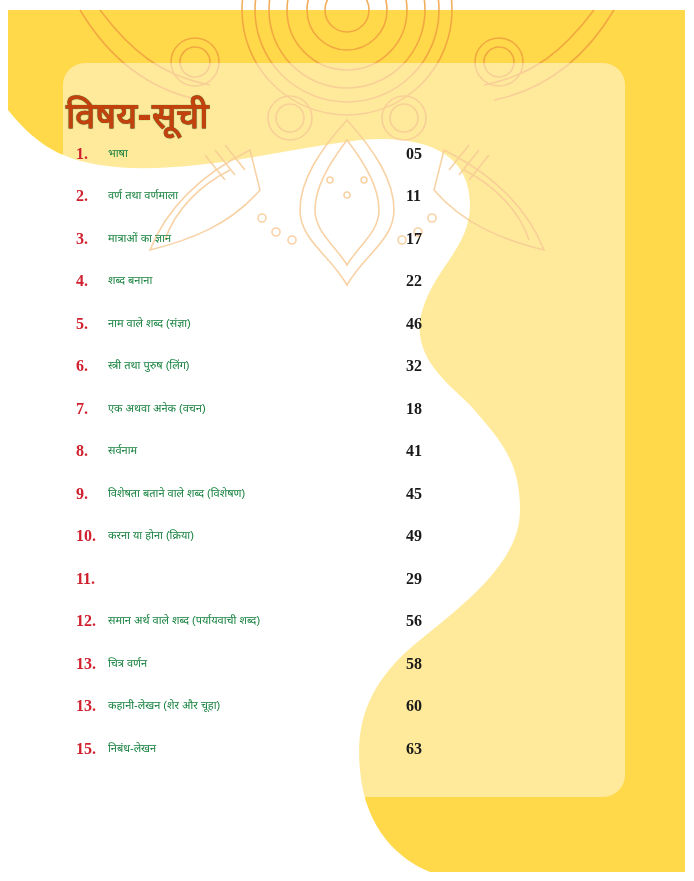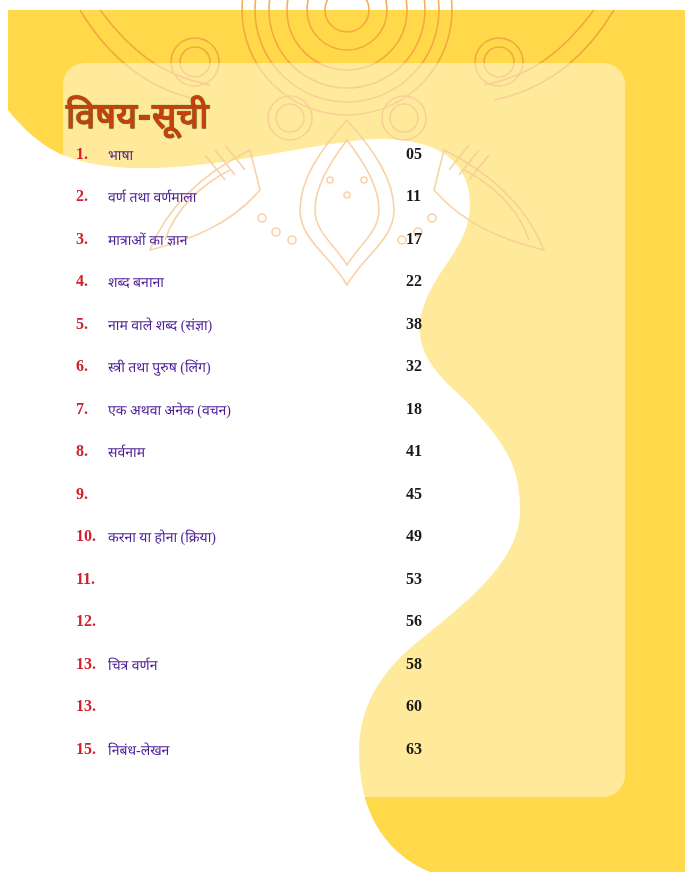--- a/index.html
+++ b/index.html
@@ -19,22 +19,22 @@
   }
   .toc { position: absolute; left: 0; top: 0; width: 694px; }
   .row { position: absolute; left: 0; height: 24px; width: 694px; }
   .num {
     position: absolute; left: 76px; top: 0;
     font-family: "Liberation Serif", "DejaVu Serif", serif;
     font-weight: bold; font-size: 16px; color: #D0202E;
   }
   .label {
     position: absolute; left: 108px; top: 0;
-    font-family: Liberation Serif, serif;
-    font-size: 14px; color: #4c1d95;
+    font-family: Liberation Sans, sans-serif;
+    font-size: 11px; color: #15803d;
   }
   .page {
     position: absolute; left: 360px; top: 0;
     font-family: "Liberation Serif", "DejaVu Serif", serif;
     font-weight: bold; font-size: 16px; color: #1a1a1a; padding-left: 46px;
   }
 </style>
 </head>
 <body>
 
@@ -113,61 +113,64 @@
     <span class="page">17</span>
   </div>
   <div class="row" style="top:272px">
     <span class="num">4.</span>
     <span class="label">शब्द बनाना</span>
     <span class="page">22</span>
   </div>
   <div class="row" style="top:315px">
     <span class="num">5.</span>
     <span class="label">नाम वाले शब्द (संज्ञा)</span>
-    <span class="page">38</span>
+    <span class="page">46</span>
   </div>
   <div class="row" style="top:357px">
     <span class="num">6.</span>
     <span class="label">स्त्री तथा पुरुष (लिंग)</span>
     <span class="page">32</span>
   </div>
   <div class="row" style="top:400px">
     <span class="num">7.</span>
     <span class="label">एक अथवा अनेक (वचन)</span>
     <span class="page">18</span>
   </div>
   <div class="row" style="top:442px">
     <span class="num">8.</span>
     <span class="label">सर्वनाम</span>
     <span class="page">41</span>
   </div>
   <div class="row" style="top:485px">
     <span class="num">9.</span>
+    <span class="label">विशेषता बताने वाले शब्द (विशेषण)</span>
     <span class="page">45</span>
   </div>
   <div class="row" style="top:527px">
     <span class="num">10.</span>
     <span class="label">करना या होना (क्रिया)</span>
     <span class="page">49</span>
   </div>
   <div class="row" style="top:570px">
     <span class="num">11.</span>
-    <span class="page">53</span>
+    <span class="page">29</span>
   </div>
   <div class="row" style="top:612px">
     <span class="num">12.</span>
+    <span class="label">समान अर्थ वाले शब्द (पर्यायवाची शब्द)</span>
     <span class="page">56</span>
   </div>
   <div class="row" style="top:655px">
     <span class="num">13.</span>
     <span class="label">चित्र वर्णन</span>
     <span class="page">58</span>
   </div>
   <div class="row" style="top:697px">
     <span class="num">13.</span>
+    <span class="label">कहानी-लेखन (शेर और चूहा)</span>
     <span class="page">60</span>
   </div>
   <div class="row" style="top:740px">
     <span class="num">15.</span>
     <span class="label">निबंध-लेखन</span>
     <span class="page">63</span>
   </div>
 </div>
 
 </body></html>

